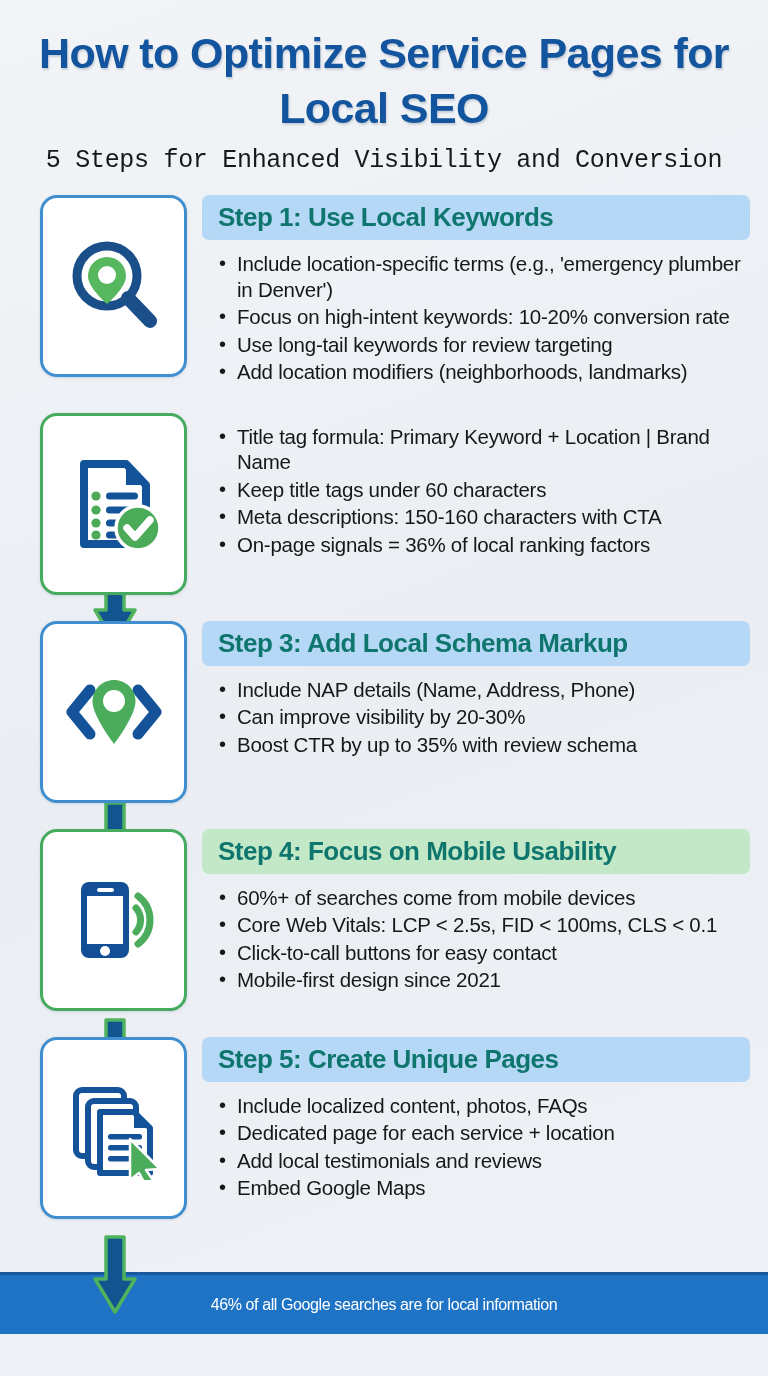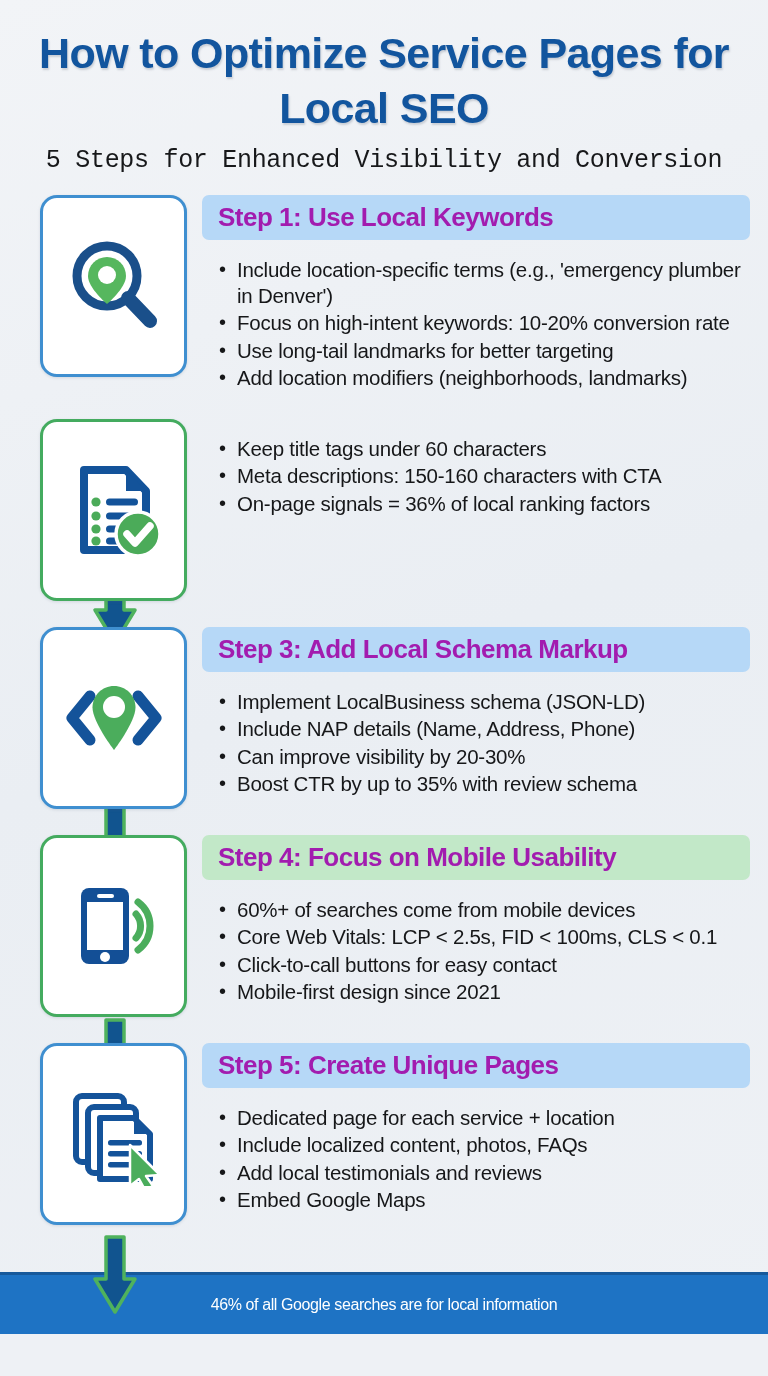--- a/index.html
+++ b/index.html
@@ -57,25 +57,25 @@
   .body { flex: 1 1 auto; padding-left: 15px; min-width: 0; }
   .bar {
     height: 45px;
     border-radius: 7px;
     display: flex; align-items: center;
     padding-left: 16px;
     background: #b6d8f7;
   }
   .bar.green { background: #c2e8c8; }
   .bar h2 {
-    font-size: 26px; font-weight: bold; color: #a21caf;
+    font-size: 26px; font-weight: bold; color: #0f766e;
     letter-spacing: -0.5px; white-space: nowrap;
   }
   ul.points {
-    margin-top: 17px;
+    margin-top: 11px;
     padding-left: 35px;
     list-style: none;
   }
   ul.points li {
     position: relative;
     font-size: 20.5px;
     line-height: 25.5px;
     color: #161719;
     margin-bottom: 2px;
     letter-spacing: -0.25px;
@@ -136,21 +136,21 @@
           <line x1="66" y1="64" x2="88" y2="87" stroke="#1a4f8a" stroke-width="14" stroke-linecap="round"></line>
         </svg>
       </div>
       <div class="body">
         <div class="bar">
           <h2>Step 1: Use Local Keywords</h2>
         </div>
         <ul class="points">
           <li>Include location-specific terms (e.g., 'emergency plumber in Denver')</li>
           <li>Focus on high-intent keywords: 10-20% conversion rate</li>
-          <li>Use long-tail landmarks for better targeting</li>
+          <li>Use long-tail keywords for review targeting</li>
           <li>Add location modifiers (neighborhoods, landmarks)</li>
         </ul>
       </div>
     </div>
 
     <div class="connector" style="top:373px;">
       <svg width="42" height="78" viewBox="0 0 42 78">
         <path d="M12 0 L30 0 L30 42 L41 42 L21 75 L1 42 L12 42 Z" fill="#11548f" stroke="#4fb25d" stroke-width="3.5" stroke-linejoin="round"></path>
       </svg>
     </div>
@@ -167,20 +167,21 @@
           <circle cx="34" cy="71" r="4.6" fill="#4bab59"></circle>
           <rect x="44" y="67.5" width="24" height="7" rx="3.5" fill="#13539a"></rect>
           <circle cx="34" cy="83" r="4.6" fill="#4bab59"></circle>
           <rect x="44" y="79.5" width="18" height="7" rx="3.5" fill="#13539a"></rect>
           <circle cx="76" cy="76" r="22" fill="#4bab59" stroke="#ffffff" stroke-width="3.5"></circle>
           <path d="M65 76 L73 85 L88 68" fill="none" stroke="#ffffff" stroke-width="7.5" stroke-linecap="round" stroke-linejoin="round"></path>
         </svg>
       </div>
       <div class="body">
         <ul class="points">
+          <li>Title tag formula: Primary Keyword + Location | Brand Name</li>
           <li>Keep title tags under 60 characters</li>
           <li>Meta descriptions: 150-160 characters with CTA</li>
           <li>On-page signals = 36% of local ranking factors</li>
         </ul>
       </div>
     </div>
 
     <div class="connector" style="top:608px;">
       <svg width="42" height="78" viewBox="0 0 42 78">
         <path d="M12 0 L30 0 L30 42 L41 42 L21 75 L1 42 L12 42 Z" fill="#11548f" stroke="#4fb25d" stroke-width="3.5" stroke-linejoin="round"></path>
@@ -194,21 +195,20 @@
           <path d="M76 30 L94 52 L76 74" fill="none" stroke="#14539a" stroke-width="11" stroke-linecap="round" stroke-linejoin="round"></path>
           <path d="M52 20 C40 20 30.5 29.5 30.5 41.5 C30.5 56 52 84 52 84 C52 84 73.5 56 73.5 41.5 C73.5 29.5 64 20 52 20 Z" fill="#4bad5c"></path>
           <circle cx="52" cy="41" r="11" fill="#ffffff"></circle>
         </svg>
       </div>
       <div class="body">
         <div class="bar">
           <h2>Step 3: Add Local Schema Markup</h2>
         </div>
         <ul class="points">
-          <li>Implement LocalBusiness schema (JSON-LD)</li>
           <li>Include NAP details (Name, Address, Phone)</li>
           <li>Can improve visibility by 20-30%</li>
           <li>Boost CTR by up to 35% with review schema</li>
         </ul>
       </div>
     </div>
 
     <div class="connector" style="top:825px;">
       <svg width="42" height="78" viewBox="0 0 42 78">
         <path d="M12 0 L30 0 L30 42 L41 42 L21 75 L1 42 L12 42 Z" fill="#11548f" stroke="#4fb25d" stroke-width="3.5" stroke-linejoin="round"></path>
@@ -256,22 +256,22 @@
           <rect x="46" y="69" width="34" height="5.5" rx="2.5" fill="#14539a"></rect>
           <rect x="46" y="80" width="34" height="5.5" rx="2.5" fill="#14539a"></rect>
           <path d="M68 63 L98 93 L84 94 L91 104 L83 108 L77 97 L68 104 Z" fill="#4bad5c" stroke="#ffffff" stroke-width="2.5" stroke-linejoin="round"></path>
         </svg>
       </div>
       <div class="body">
         <div class="bar">
           <h2>Step 5: Create Unique Pages</h2>
         </div>
         <ul class="points">
+          <li>Include localized content, photos, FAQs</li>
           <li>Dedicated page for each service + location</li>
-          <li>Include localized content, photos, FAQs</li>
           <li>Add local testimonials and reviews</li>
           <li>Embed Google Maps</li>
         </ul>
       </div>
     </div>
 
   </div>
 
   <div class="footer">
     <span>46% of all Google searches are for local information</span>

